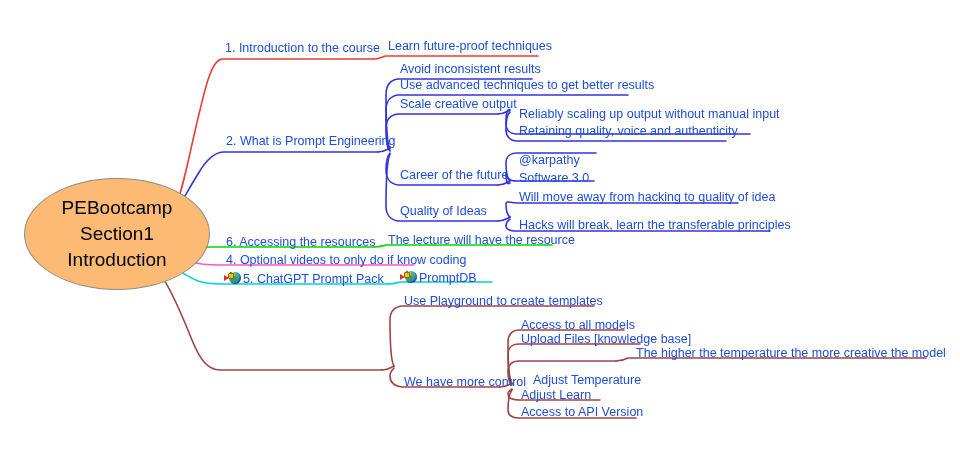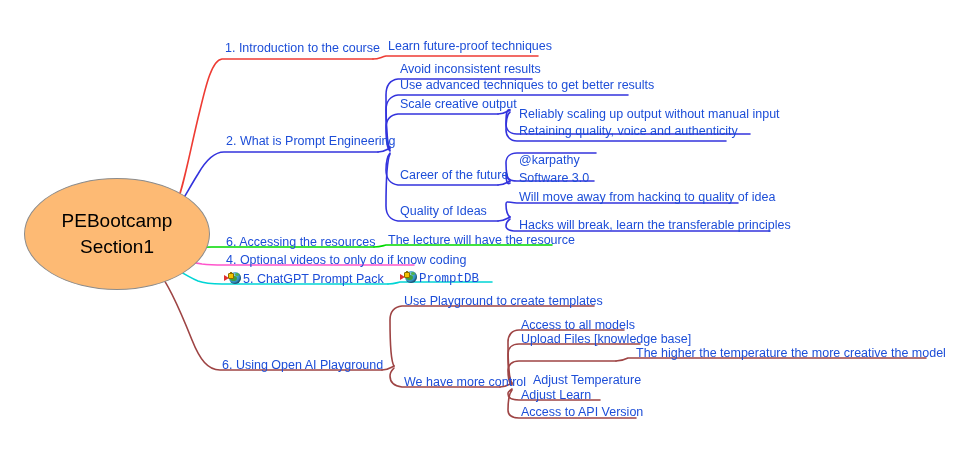--- a/index.html
+++ b/index.html
@@ -190,20 +190,21 @@
       <path d="M512,390 C508,395 508,406 508,410 C508,415 512,418 519,418 L636,418" stroke="#9e4444"></path>
 
       <path d="M616,361 C622,361 624,360 628,358 L926,358" stroke="#9e4444"></path>
 
     </g>
   </svg>
 
   <div id="root-node">
     <div class="rline">PEBootcamp</div>
     <div class="rline">Section1</div>
+    <div class="rline">Introduction</div>
   </div>
 
   <div class="node lvl1" style="left:225px; top:42px;">
     <span class="node-label">1. Introduction to the course</span>
   </div>
   <div class="node lvl2" style="left:388px; top:40px;">
     <span class="node-label">Learn future-proof techniques</span>
   </div>
 
   <div class="node lvl1" style="left:226px; top:135px;">
@@ -257,31 +258,28 @@
     <span class="node-label">4. Optional videos to only do if know coding</span>
   </div>
 
   <div class="node lvl1" style="left:224px; top:272px;">
     <span class="icon-link">
       <span class="arrow-tri"></span>
       <span class="globe"></span>
       <span class="lock"></span>
     </span><span class="node-label">5. ChatGPT Prompt Pack</span>
   </div>
-  <div class="node lvl2" style="left:400px; top:271px;font-family:Liberation Mono, monospace;">
+  <div class="node lvl2" style="left:400px; top:271px;">
     <span class="icon-link">
       <span class="arrow-tri"></span>
       <span class="globe"></span>
       <span class="lock"></span>
     </span><span class="node-label">PromptDB</span>
   </div>
 
-  <div class="node lvl1" style="left:222px; top:359px;">
-    <span class="node-label">6. Using Open AI Playground</span>
-  </div>
   <div class="node lvl2" style="left:404px; top:295px;">
     <span class="node-label">Use Playground to create templates</span>
   </div>
   <div class="node lvl2" style="left:404px; top:376px;">
     <span class="node-label">We have more control</span>
   </div>
 
   <div class="node lvl3" style="left:521px; top:319px;">
     <span class="node-label">Access to all models</span>
   </div>

